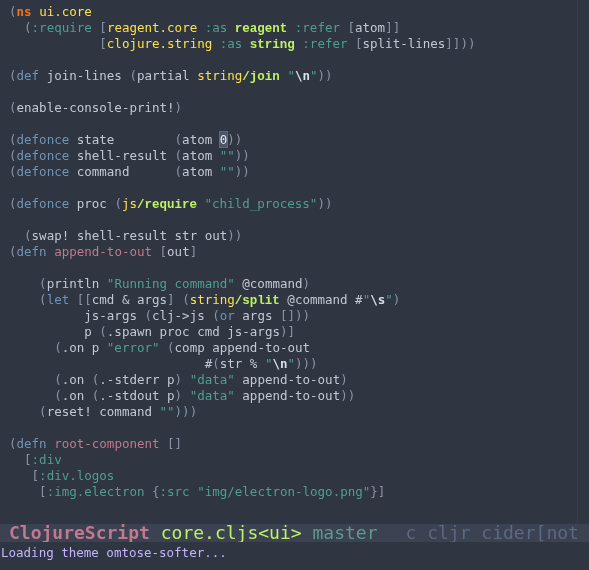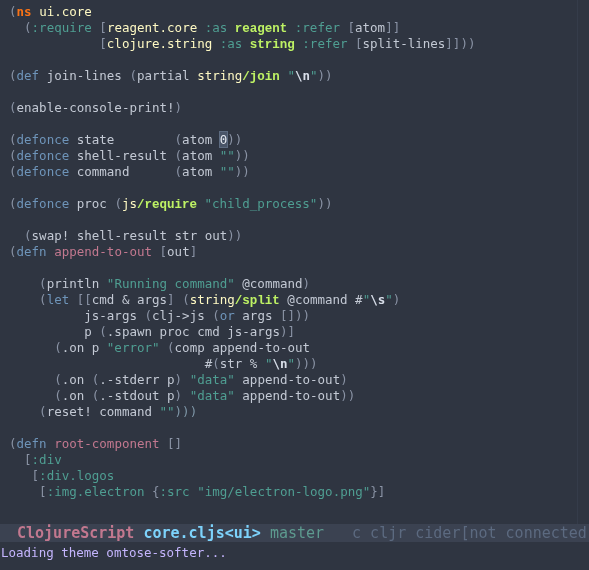--- a/index.html
+++ b/index.html
@@ -56,21 +56,21 @@
     background: #272c38;
     width: 575px;
   }
 
   
   .tok-paren   { color: #8a93a5; }
   .tok-paren2  { color: #7f97a8; }
   .tok-kw      { color: #6e94b9; }          
   .tok-kwb     { color: #f97316; font-weight: bold; }
   .tok-fname   { color: #c2788f; }          
-  .tok-ns      { color: #fef9c3; }          
+  .tok-ns      { color: #fde047; }          
   .tok-str     { color: #4f9e92; }
   .tok-kword   { color: #4f9e92; }          
   .tok-txt     { color: #c3c9d4; }          
   .tok-bold    { color: #bef264; font-weight: bold; font-family: Liberation Mono, monospace; }
   .tok-esc     { color: #d8dee9; font-weight: bold; }
   .cursor-box  {
     background: #4a5568;
     color: #e5e9f0;
     outline: 1px solid #5d6b80;
   }
@@ -85,26 +85,26 @@
 
   
   #modeline {
     flex: 0 0 auto;
     height: 18px;
     line-height: 18px;
     background: #3b4251;
     display: flex;
     align-items: center;
     white-space: pre;
-    padding-left: 17px;
-    box-sizing: border-box;
-    font-size: 15px;
+    padding-left: 9px;
+    box-sizing: border-box;
+    font-size: 18px;
   }
   .ml-major  { color: #c2788f; font-weight: bold; }
-  .ml-buffer { color: #7dd3fc; font-weight: bold; text-align: right; }
+  .ml-buffer { color: #bef264; font-weight: normal; text-align: right; }
   .ml-branch { color: #5d9a8f; }
   .ml-minor  { color: #5c6a80; margin-left: 28px; }
   .ml-spacer { flex: 0 0 auto; }
   .ml-gap    { flex: 1 1 auto; }
 
   
   #echo {
     flex: 0 0 auto;
     height: 28px;
     line-height: 22px;

